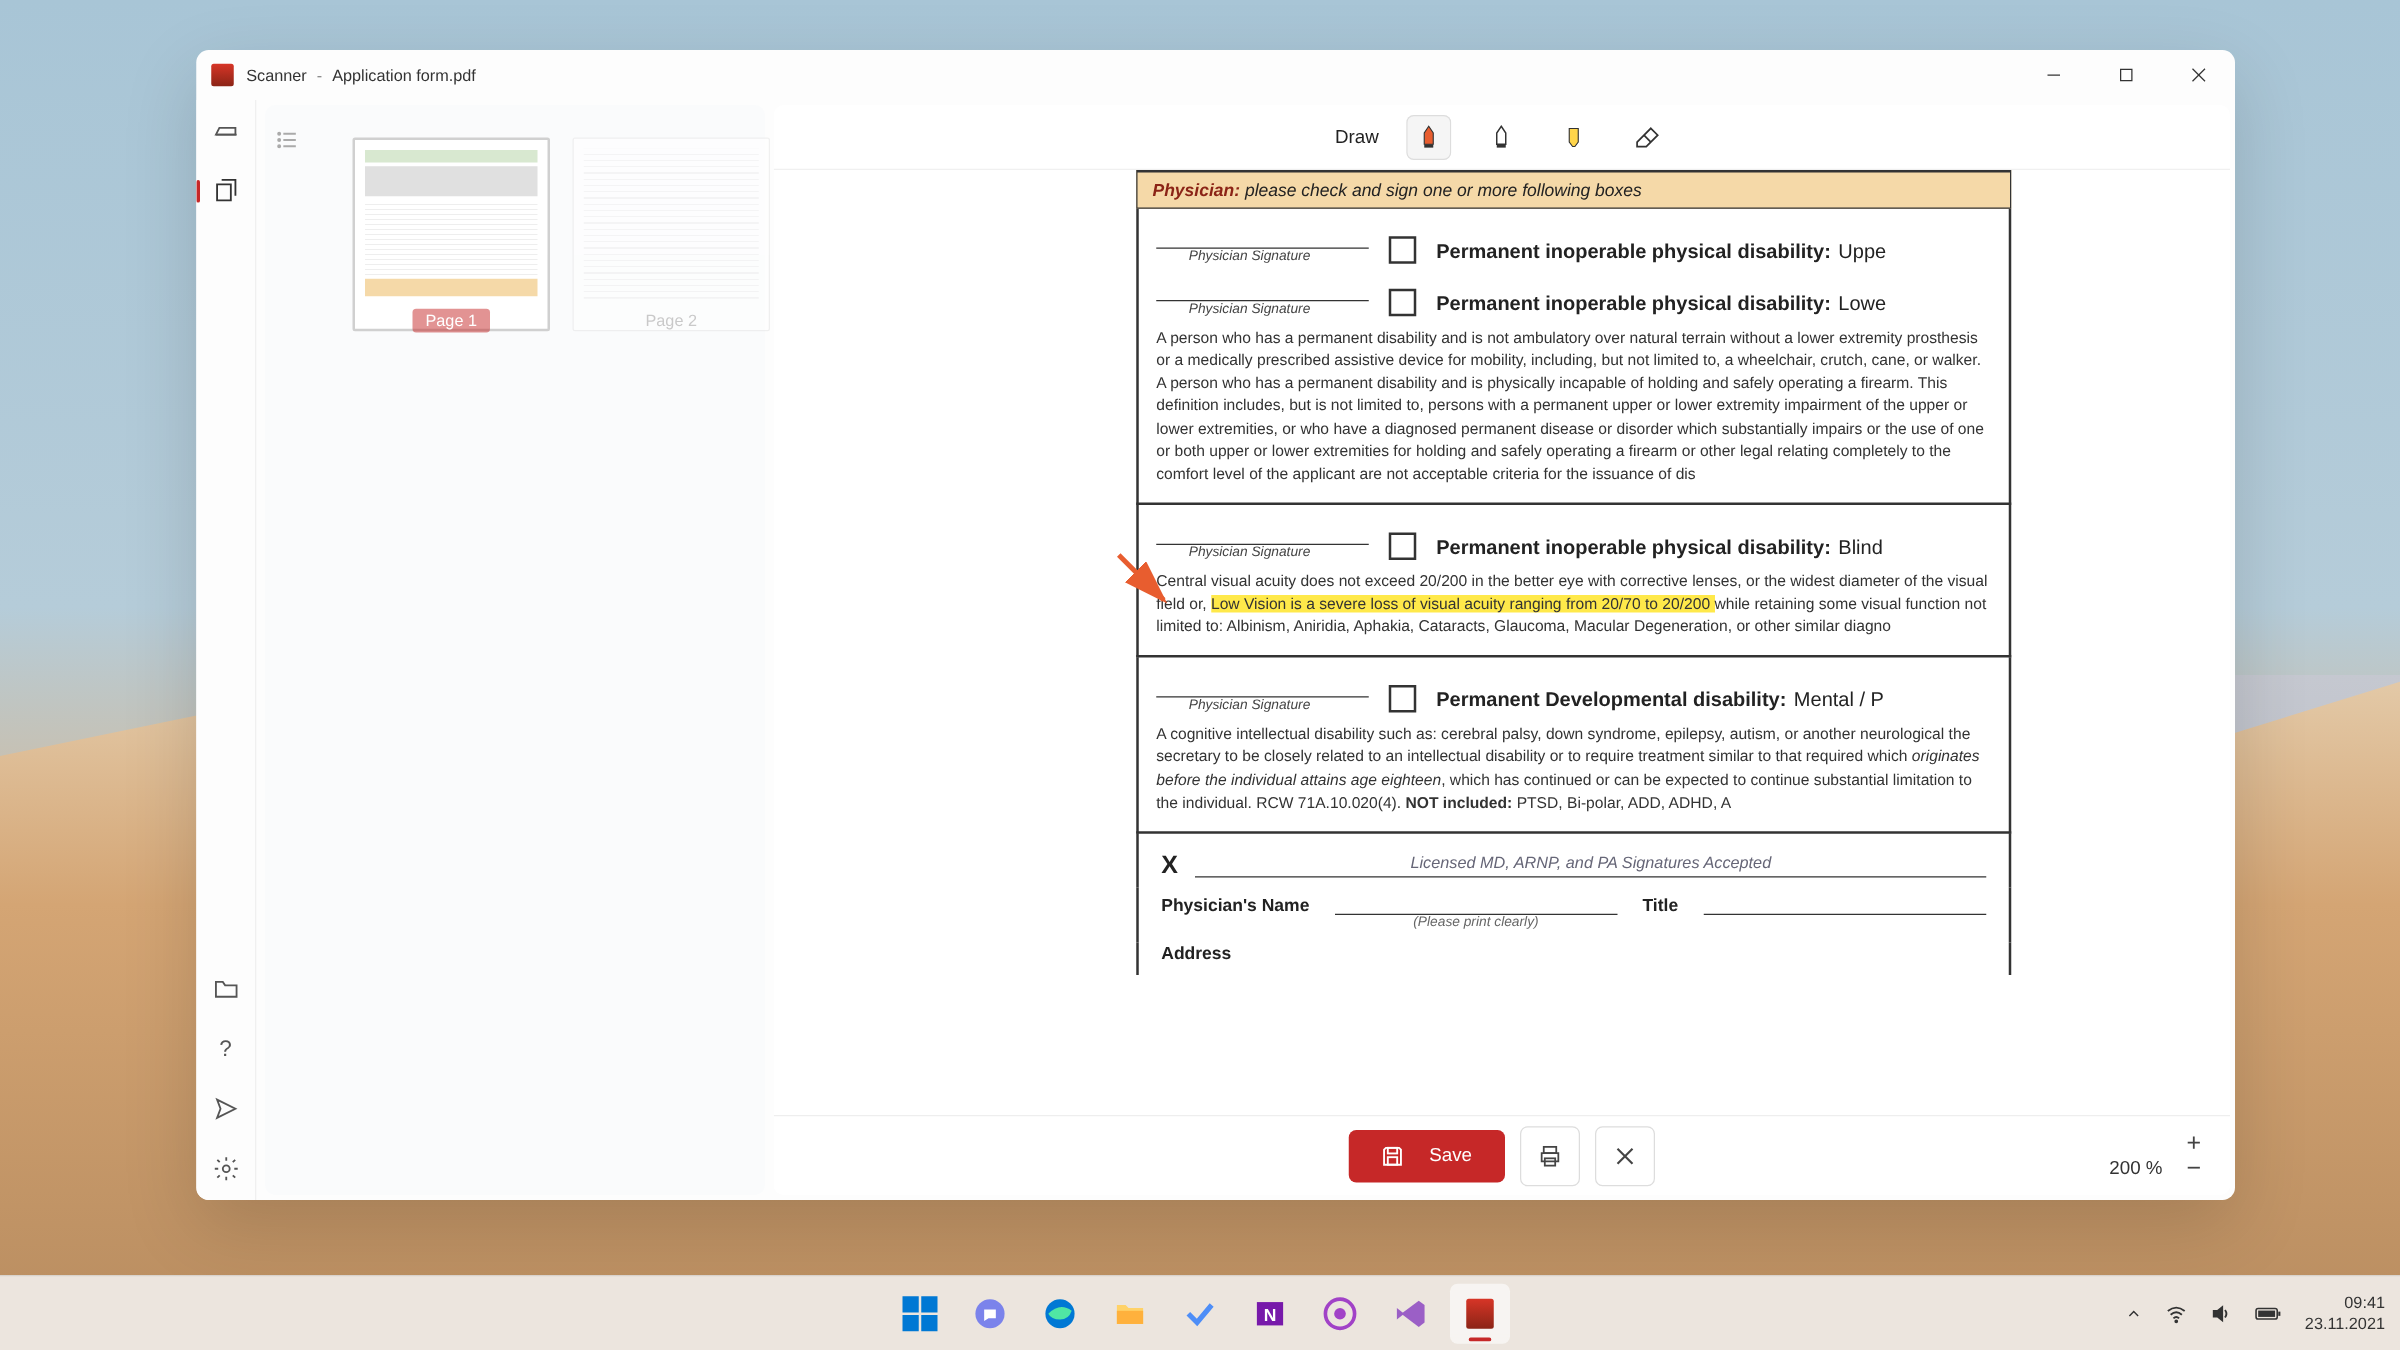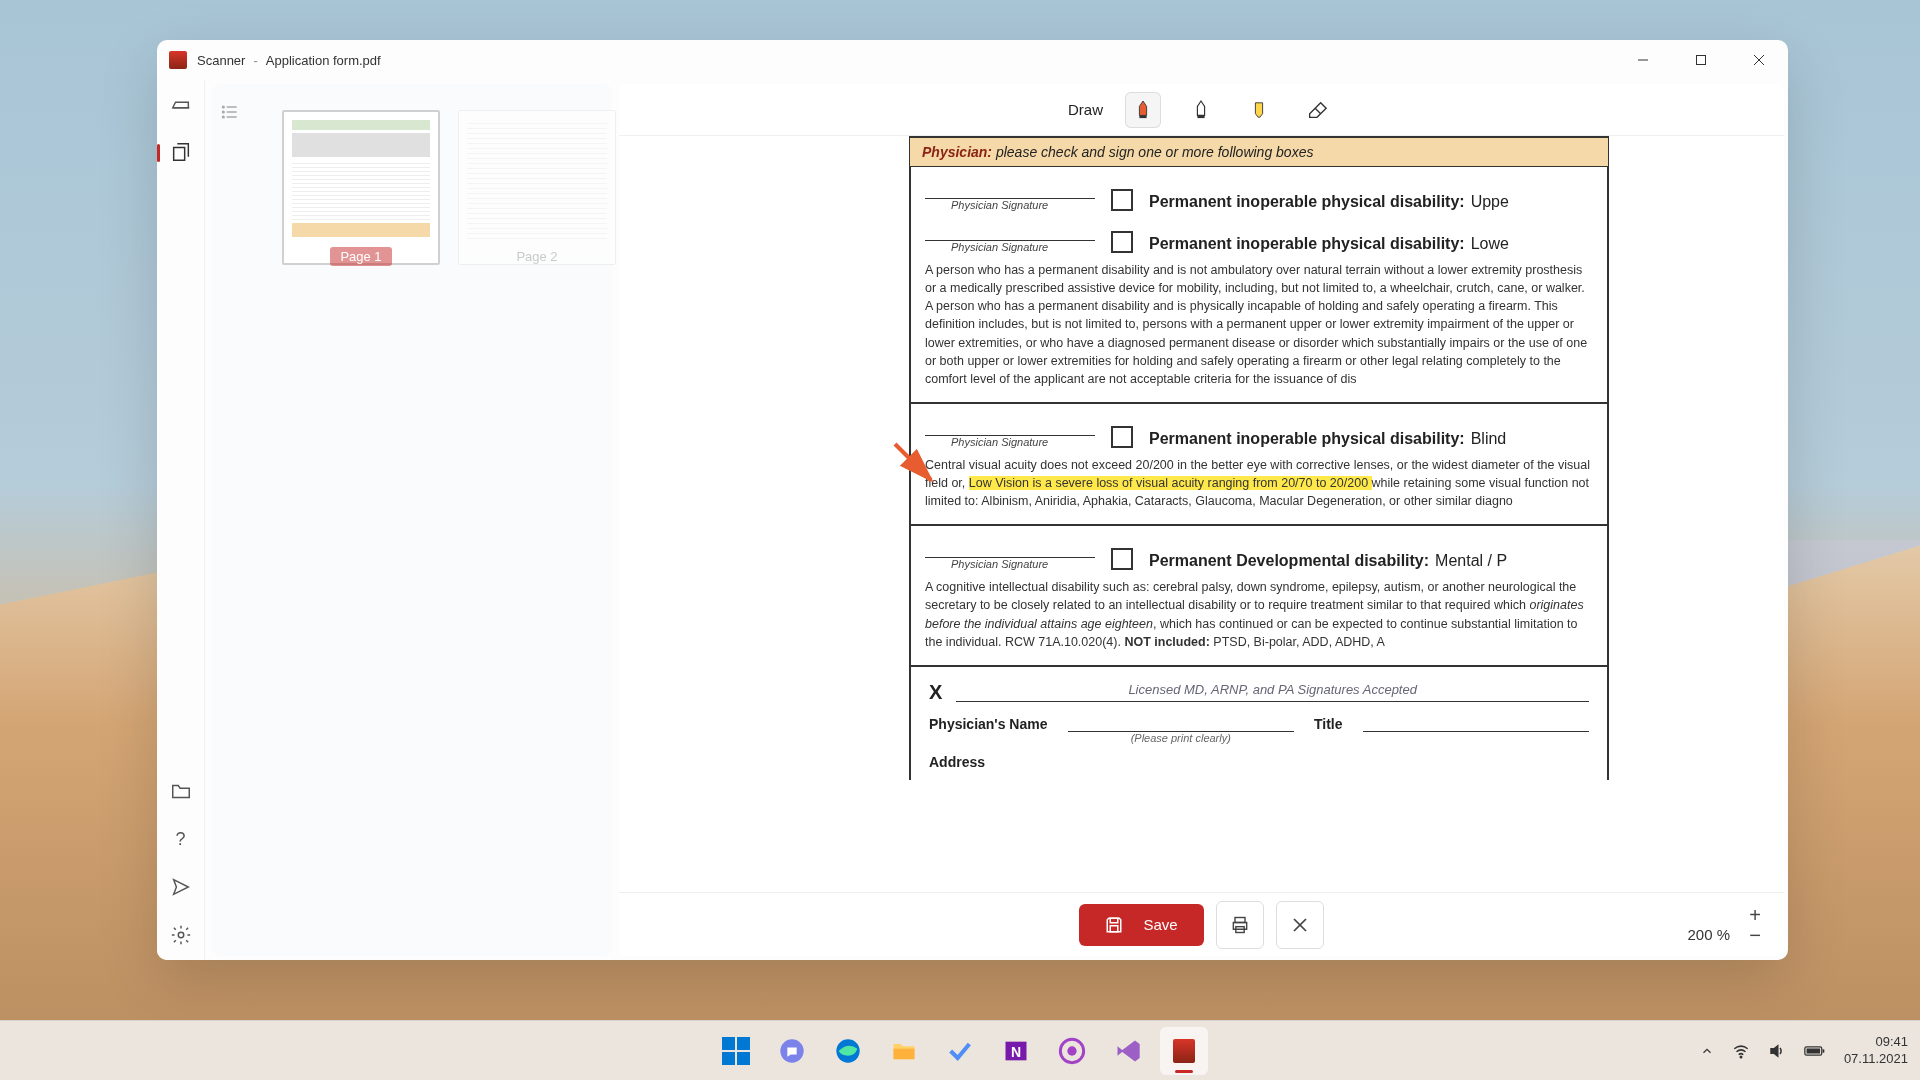--- a/index.html
+++ b/index.html
@@ -402,16 +402,16 @@
       </span>
     <span>
         <svg width="22" height="14" viewBox="0 0 26 14">
           <rect x="1" y="2" width="20" height="10" rx="2" fill="none" stroke="#333" stroke-width="1.5"></rect>
           <rect x="3" y="4" width="16" height="6" fill="#333"></rect>
           <rect x="22" y="5" width="2" height="4" fill="#333"></rect>
         </svg>
       </span>
     <div class="tray-time">
       <div>09:41</div>
-      <div>07.11.2021</div>
+      <div>23.11.2021</div>
     </div>
   </div>
 </div>
 
 </body></html>

